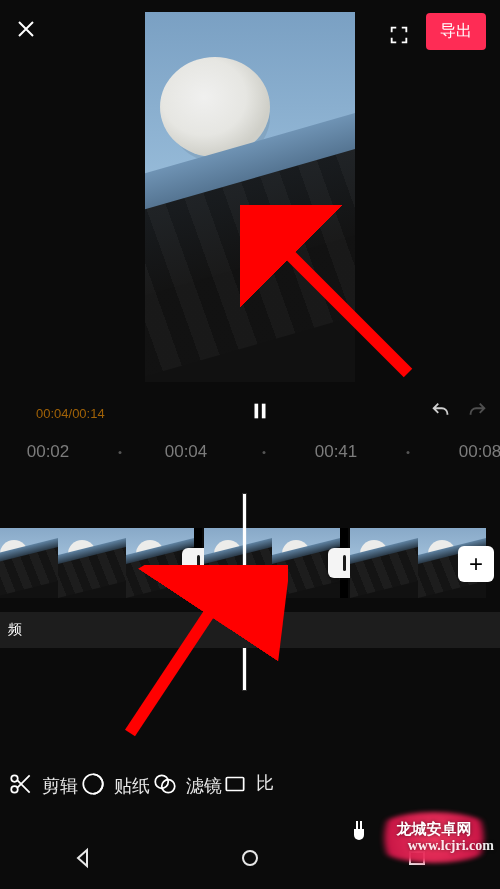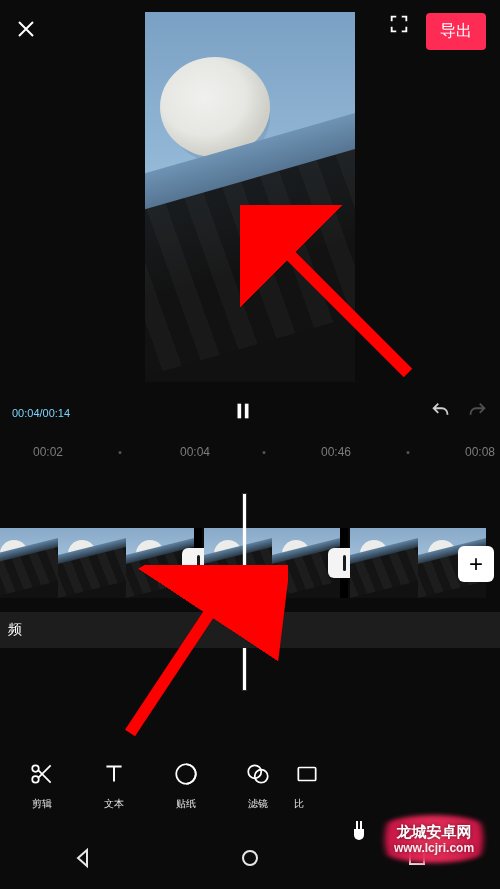--- a/index.html
+++ b/index.html
@@ -16,21 +16,21 @@
   
   .topbar {
     position: absolute;
     top: 0; left: 0; right: 0;
     height: 62px;
     display: flex;
     align-items: center;
     justify-content: space-between;
     padding: 0 14px;
   }
-  .topbar .left, .topbar .right { display: flex; align-items: flex-start; gap: 16px; }
+  .topbar .left, .topbar .right { display: flex; align-items: flex-end; gap: 16px; }
   .close-btn svg { width: 24px; height: 24px; }
   .expand-btn svg { width: 22px; height: 22px; }
   .export-btn {
     background: #fe2c55;
     color: #fff;
     border: none;
     border-radius: 4px;
     padding: 8px 14px;
     font-size: 16px;
   }
@@ -77,35 +77,35 @@
 
   
   .playback {
     position: absolute;
     top: 396px; left: 0; right: 0;
     height: 34px;
     display: flex;
     align-items: center;
     padding: 0 12px;
   }
-  .timecode { font-size: 11px; color: #7dd3fc; }
+  .timecode { font-size: 13px; color: #a16207; margin-left: 24px; }
   .pb-spacer { flex: 1; }
   .pause-btn svg { width: 22px; height: 22px; }
   .undo-btn, .redo-btn { margin-left: 14px; }
   .undo-btn svg, .redo-btn svg { width: 22px; height: 22px; }
   .redo-btn svg { opacity: .35; }
 
   
   .ruler {
     position: absolute;
     top: 438px; left: 0; right: 0;
     height: 28px;
     display: flex;
     align-items: center;
-    font-size: 12px;
+    font-size: 17px;
     color: #7c7c7c;
     padding: 0 8px;
   }
   .ruler .tick { position:absolute; transform: translateX(-50%); }
   .ruler .dot  { position:absolute; width:3px; height:3px; background:#555; border-radius:50%; transform: translateX(-50%); }
 
   
   .tracks {
     position: absolute;
     top: 528px; left: 0; right: 0;
@@ -168,59 +168,60 @@
   .toolbar {
     position:absolute; left:0; right:0; bottom:58px;
     height:90px;
     display:flex; align-items:center;
     gap:0;
     padding:0 6px;
     overflow:hidden;
   }
   .tool {
     flex:0 0 72px;
-    display:flex; flex-direction:column;
+    display:flex; flex-direction:row;
     align-items:center; gap:8px;
-    color:#e8e8e8; font-size:10px;justify-content:flex-end;
+    color:#e8e8e8; font-size:18px;justify-content:flex-end;
   }
   .tool svg { width:26px; height:26px; }
   .tool.cut-right { flex:0 0 36px; align-items:flex-start; }
 
   
   .navbar {
     position:absolute; left:0; right:0; bottom:0;
     height:58px;
     background:#0b0b0b;
     display:flex; align-items:center; justify-content:space-around;
   }
   .navbar svg { width:24px; height:24px; opacity:.9; }
 
   
   .watermark {
     position:absolute;
     right:6px; bottom:34px;
     width:120px;
     text-align:center;
     pointer-events:none;
+    font-family:Liberation Serif, serif;
   }
   .watermark .wm-bg {
     position:absolute; inset:-8px -6px;
     background: radial-gradient(circle,#fb3a64 0%,#d4174a 65%, rgba(212,23,74,0) 75%);
     border-radius:50%;
     filter: blur(2px);
     opacity:.95;
   }
   .watermark .wm-lines {
     position:relative;
     font-size:15px; line-height:1.2;
     color:#fff;
     text-shadow:0 0 4px rgba(0,0,0,.6);
     font-weight:600;
   }
-  .watermark .wm-sub { font-size:12px; opacity:.9; }
+  .watermark .wm-sub { font-size:14px; opacity:.9;text-align:right; }
   .plug {
     position:absolute; right:134px; bottom:42px;
     width:14px; height:26px; pointer-events:none;
   }
 </style>
 </head>
 <body>
 
 <div class="topbar">
   <div class="left">
@@ -265,23 +266,23 @@
   <span class="redo-btn">
     <svg viewBox="0 0 24 24" stroke="#cfcfcf" stroke-width="2" fill="none">
         <path d="M15 14 L20 9 L15 4 M20 9 h-9 a6 6 0 0 0 -6 6 v1"></path>
       </svg>
   </span>
 </div>
 
 <div class="ruler">
   <span class="tick" style="left:48px">00:02</span>
   <span class="dot" style="left:120px"></span>
-  <span class="tick" style="left:195px">00:04</span>
+  <span class="tick" style="left:186px">00:04</span>
   <span class="dot" style="left:264px"></span>
-  <span class="tick" style="left:336px">00:46</span>
+  <span class="tick" style="left:336px">00:41</span>
   <span class="dot" style="left:408px"></span>
   <span class="tick" style="left:480px">00:08</span>
 </div>
 
 <div class="tracks">
   <div class="clip-row">
     <div class="thumb" style="left:-10px">
         <div class="sky2"></div>
         <div class="edge"></div>
         <div class="kb"></div>
@@ -354,28 +355,20 @@
       <svg viewBox="0 0 24 24" stroke="#fff" stroke-width="1.6" fill="none">
           <circle cx="6" cy="7" r="3"></circle>
           <circle cx="6" cy="17" r="3"></circle>
           <path d="M8.5 8.5 L20 20 M8.5 15.5 L20 4"></path>
         </svg>
     </span>
     <span>剪辑</span>
   </div>
   <div class="tool">
     <span>
-      <svg viewBox="0 0 24 24" stroke="#fff" stroke-width="1.8" fill="none">
-          <path d="M5 5 h14 M12 5 v14"></path>
-        </svg>
-    </span>
-    <span>文本</span>
-  </div>
-  <div class="tool">
-    <span>
       <svg viewBox="0 0 24 24" stroke="#fff" stroke-width="1.6" fill="none">
           <circle cx="12" cy="12" r="9"></circle>
           <path d="M12 3 a9 9 0 0 1 0 18"></path>
         </svg>
     </span>
     <span>贴纸</span>
   </div>
   <div class="tool">
     <span>
       <svg viewBox="0 0 24 24" stroke="#fff" stroke-width="1.6" fill="none">

